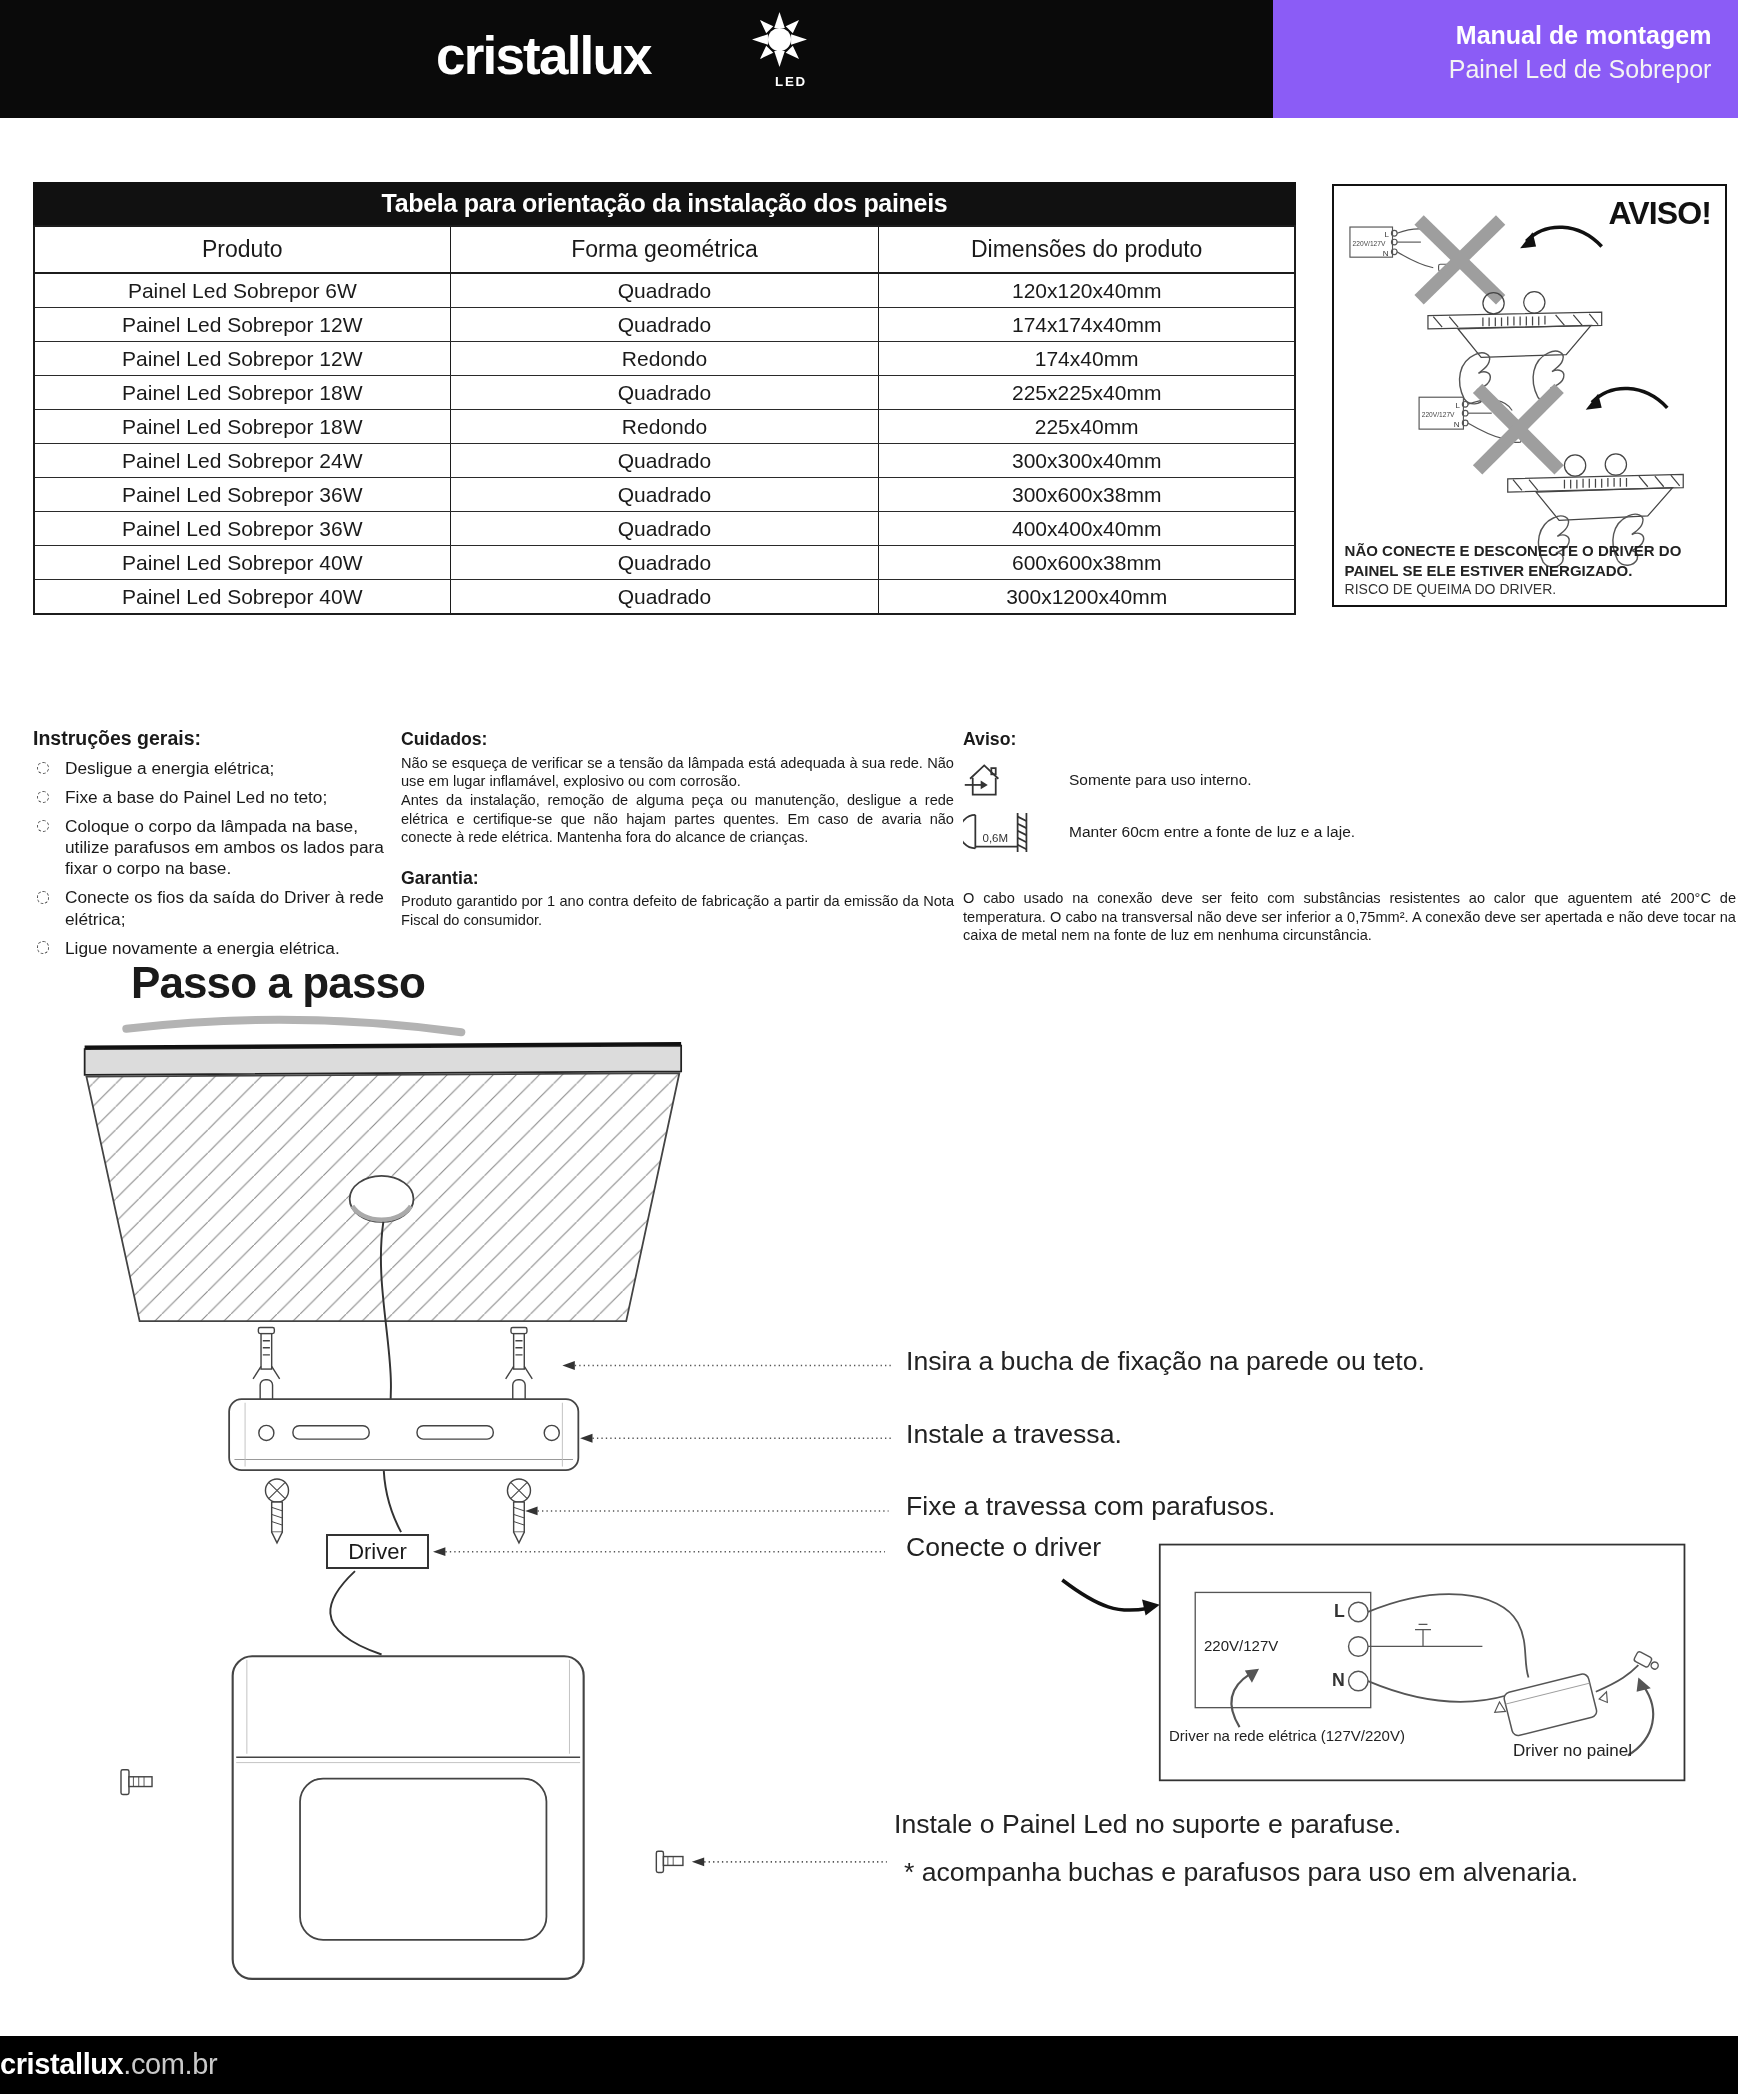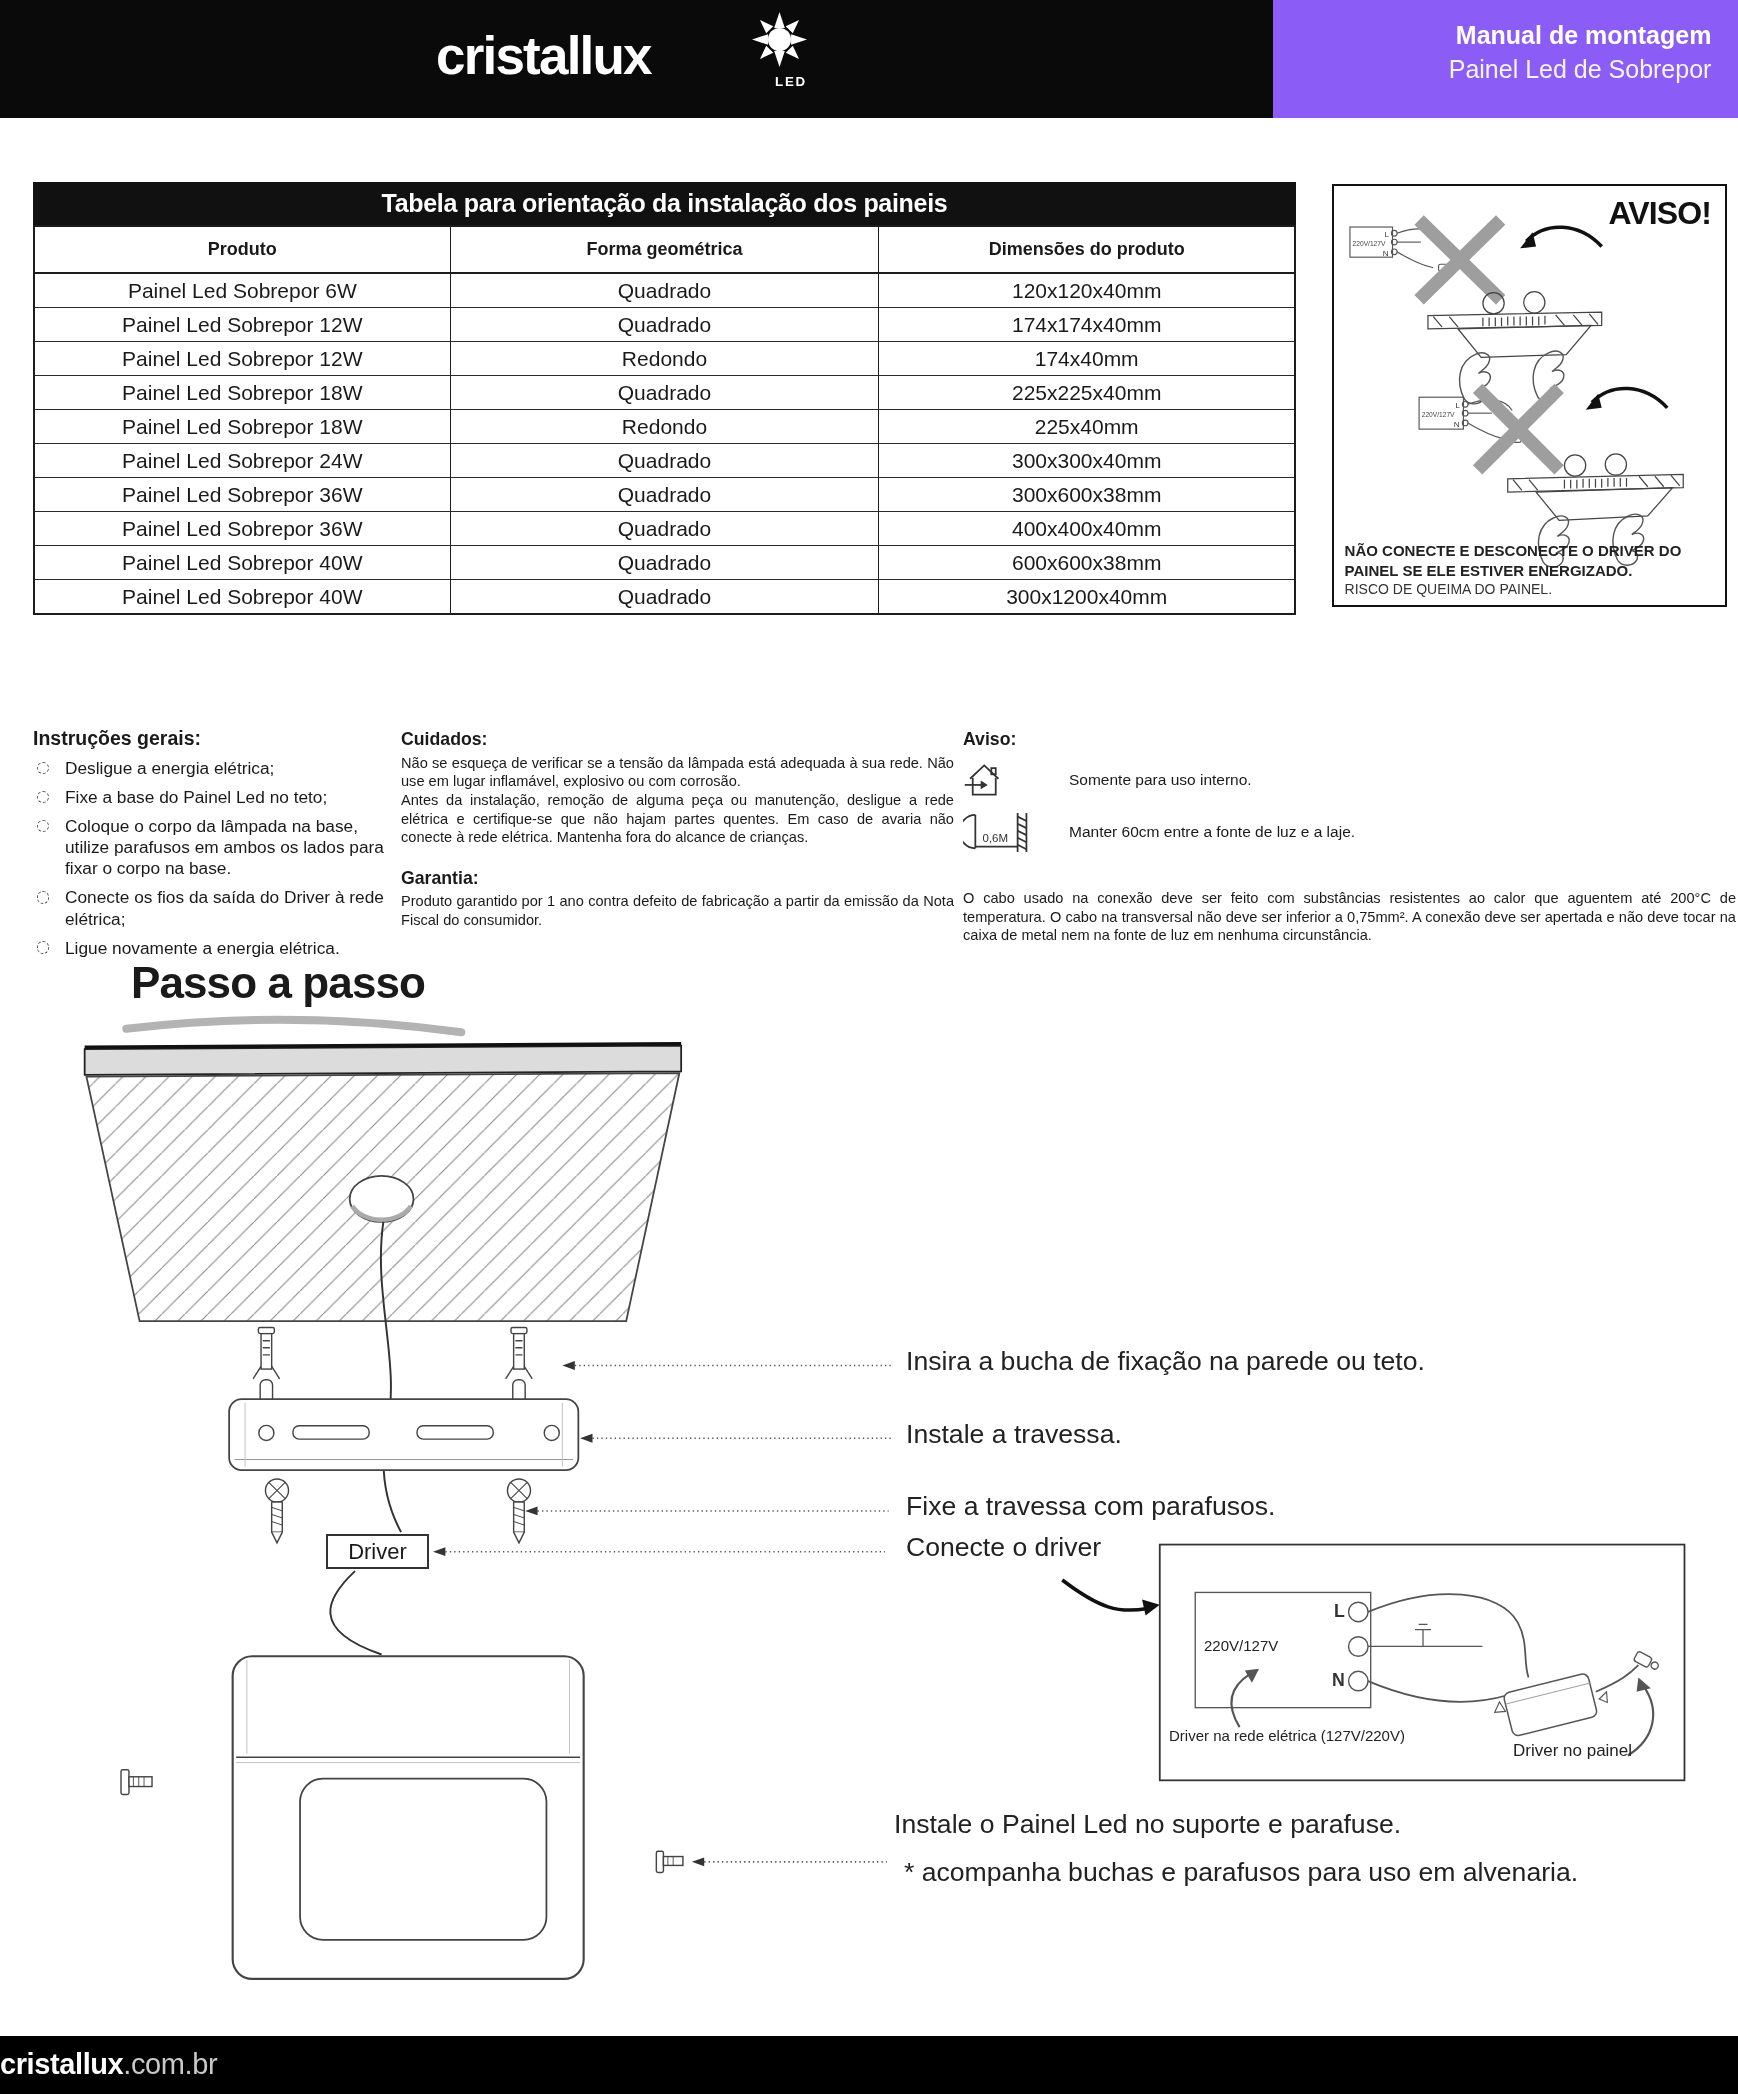--- a/index.html
+++ b/index.html
@@ -11,21 +11,21 @@
   .logo-text{left:436px;top:25px;font-size:53px;font-weight:bold;color:#fff;letter-spacing:-1.8px;}
   .logo-led{left:775px;top:74px;font-size:13.3px;font-weight:bold;color:#fff;letter-spacing:1.8px;}
   .title-box{left:1273px;top:0;width:465px;height:118px;background:#8b5cf6;text-align:right;}
   .title-box .l1{margin:21px 26.6px 5.3px 0;font-size:25px;font-weight:bold;color:#fff;}
   .title-box .l2{margin:0 26.6px 0 0;font-size:25px;color:#f4f4f4;}
   
   .tbl-wrap{left:33px;top:182px;width:1263px;}
   .tbl-title{height:43px;line-height:43px;background:#111;color:#ffffff;text-align:center;
              font-size:25px;font-weight:bold;letter-spacing:-0.3px;}
   table.prod{width:100%;border-collapse:collapse;border:2.7px solid #1c1c1c;}
-  table.prod th{height:43px;font-size:18px;font-weight:bold;border:1.8px solid #1c1c1c;border-bottom:2.7px solid #1c1c1c;margin-left:24px;}
+  table.prod th{height:43px;font-size:23px;font-weight:normal;border:1.8px solid #1c1c1c;border-bottom:2.7px solid #1c1c1c;margin-left:24px;}
   table.prod td{height:31px;font-size:21px;text-align:center;border:1.8px solid #2a2a2a;border-left:1.8px solid #1c1c1c;border-right:1.8px solid #1c1c1c;}
   .c1{width:33%;} .c2{width:34%;} .c3{width:33%;}
   
   .aviso-box{left:1332px;top:184px;width:395px;height:423px;border:2.7px solid #111;box-sizing:border-box;background:#fff;}
   .aviso-title{position:absolute;right:14px;top:8.9px;font-size:32px;font-weight:800;letter-spacing:-0.9px;color:#111;}
   .aviso-cap{position:absolute;left:10.6px;top:355px;width:371px;text-align:left;}
   .aviso-cap .b{font-size:15px;font-weight:bold;line-height:1.3;color:#222;}
   .aviso-cap .n{font-size:14px;line-height:1.3;color:#333;}
   
   .col-h{font-size:19.5px;font-weight:bold;margin:0 0 7px 0;}
@@ -218,21 +218,21 @@
           <circle cx="318" cy="314" r="12"></circle>
         <path d="M260,331 v10 M267,331 v10 M274,331 v10 M281,330 v10 M288,330 v10 M295,330 v10 M302,330 v10 M309,329 v10 M316,329 v10 M323,329 v10 M330,329 v10"></path>
         <path d="M228,345 L382,340 L354,372 L254,377 Z"></path>
       </g>
       <use href="#hand" x="224" y="368"></use>
       <use href="#hand" x="308" y="366"></use>
     </svg>
     <div class="aviso-title">AVISO!</div>
     <div class="aviso-cap">
       <div class="b">NÃO CONECTE E DESCONECTE O DRIVER DO PAINEL SE ELE ESTIVER ENERGIZADO.</div>
-      <div class="n">RISCO DE QUEIMA DO PAINEL.</div>
+      <div class="n">RISCO DE QUEIMA DO DRIVER.</div>
     </div>
   </div>
 
   <div class="abs instr">
     <h3 class="col-h">Instruções gerais:</h3>
     <ul>
       <li><span class="bullet"></span><span>Desligue a energia elétrica;</span></li>
       <li><span class="bullet"></span><span>Fixe a base do Painel Led no teto;</span></li>
       <li><span class="bullet"></span><span>Coloque o corpo da lâmpada na base, utilize parafusos em ambos os lados para fixar o corpo na base.</span></li>
       <li><span class="bullet"></span><span>Conecte os fios da saída do Driver à rede elétrica;</span></li>

